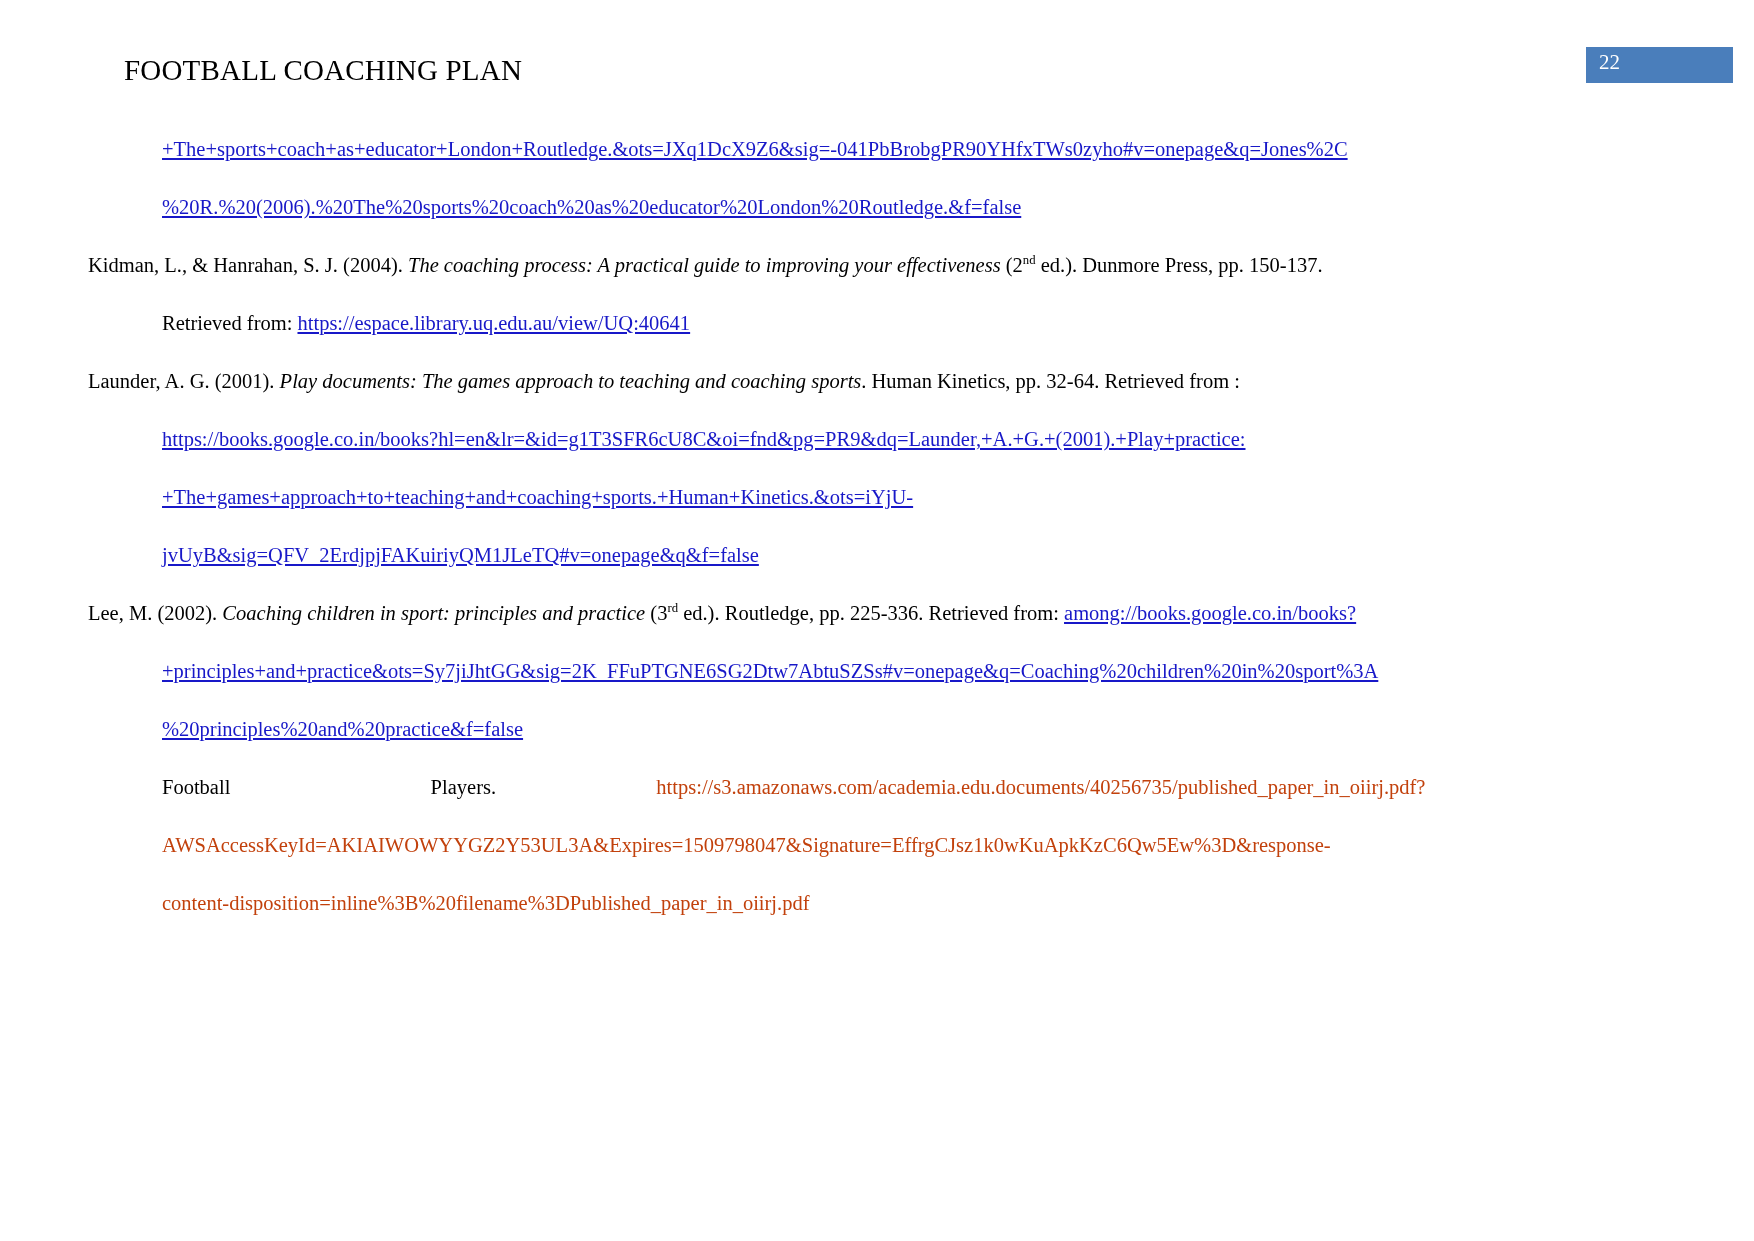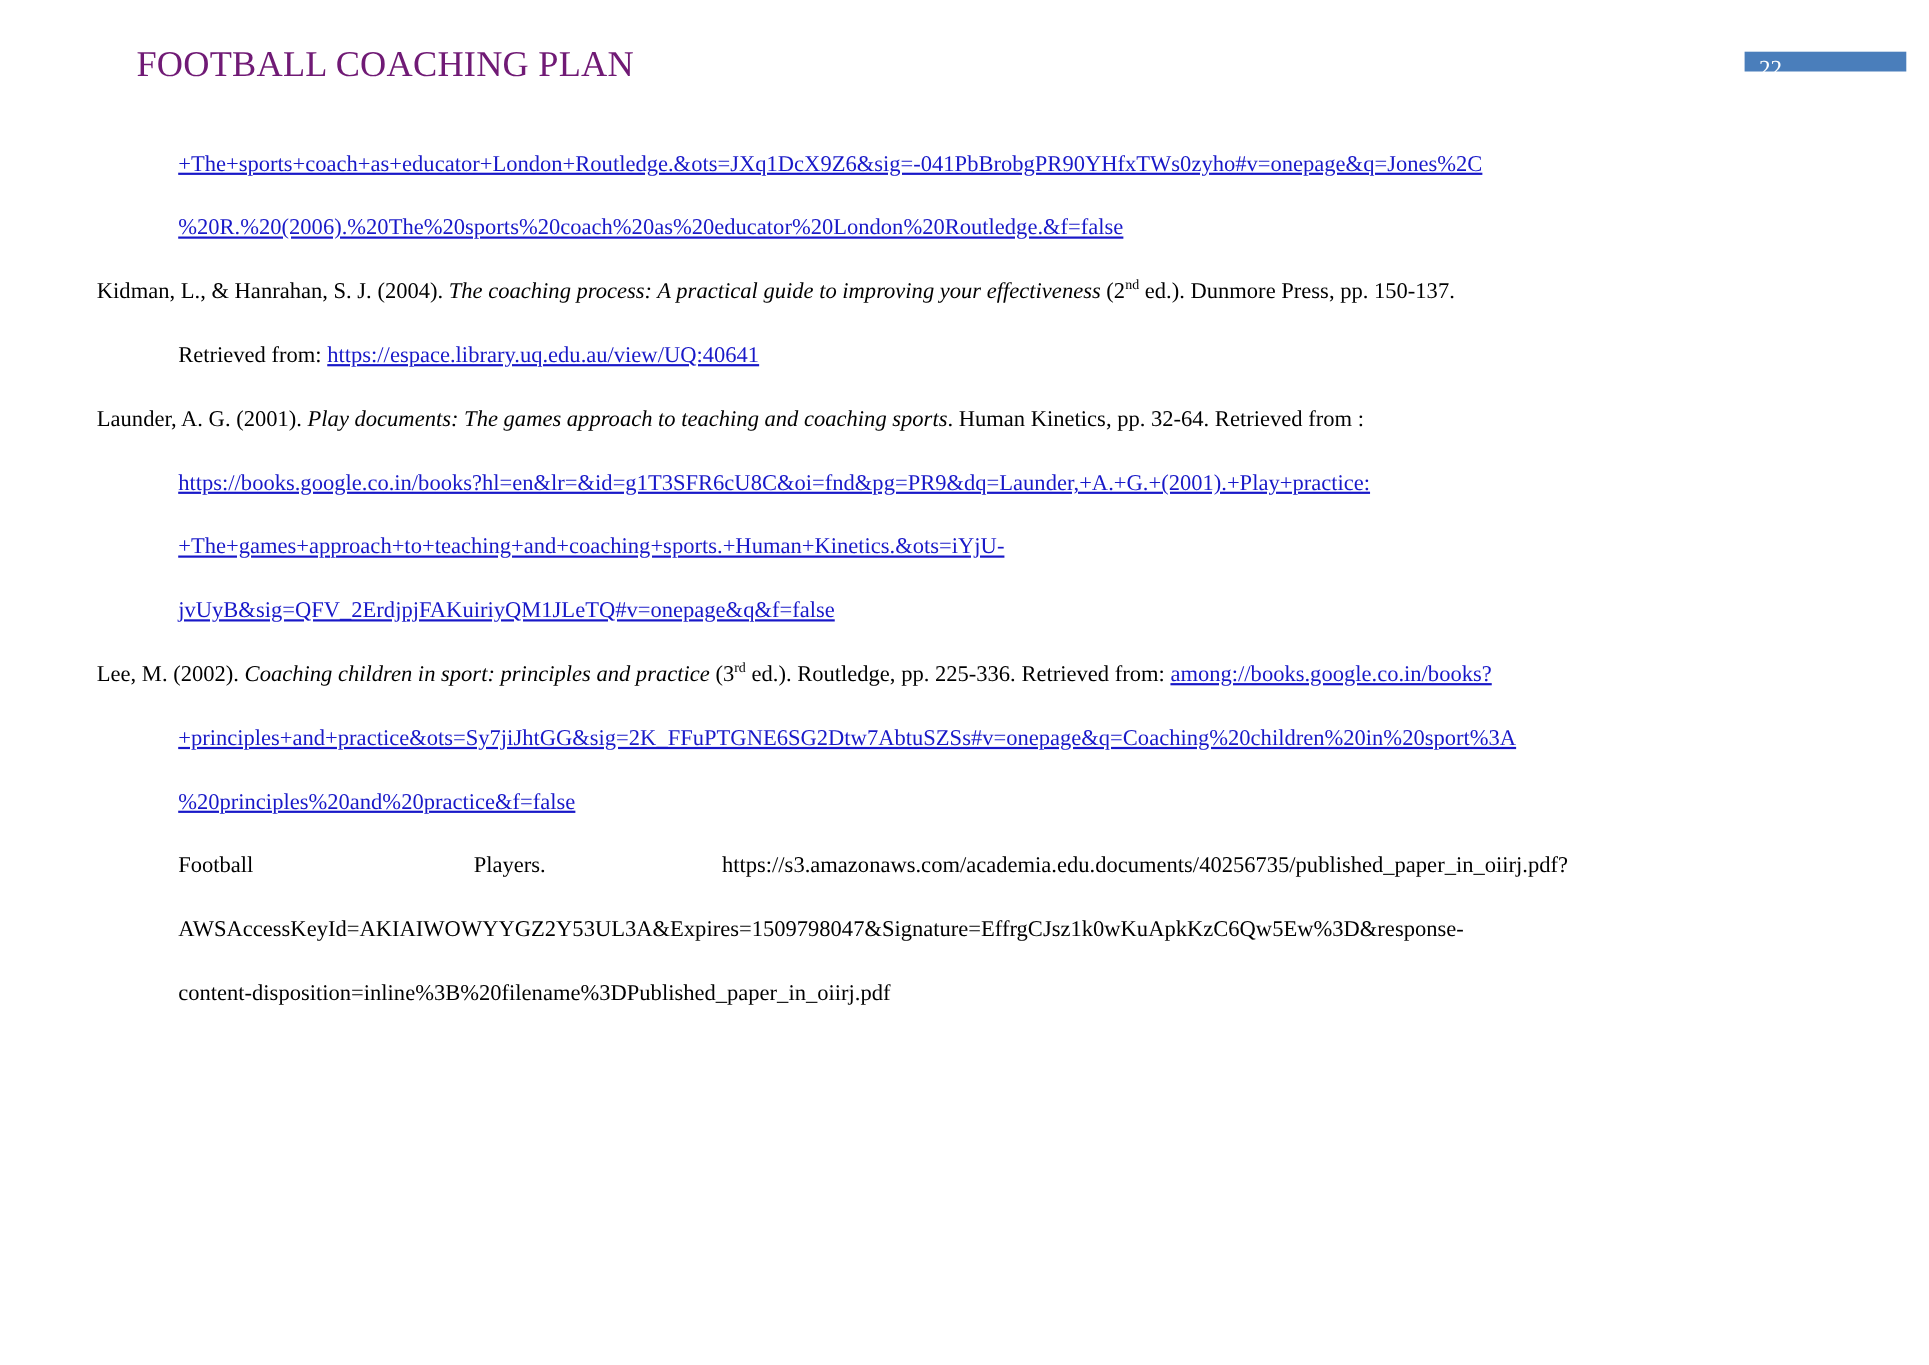--- a/index.html
+++ b/index.html
@@ -24,33 +24,33 @@
   .header {
     position: absolute;
     top: 44px;
     left: 0;
     width: 1754px;
     height: 40px;
   }
   .header-title {
     position: absolute;
     left: 124px;
-    top: 0;
-    font-size: 33px;
+    top: 11px;
+    font-size: 29px;
     line-height: 30px;
     letter-spacing: 0.2px;
     white-space: nowrap;
-    color: #701a75;
+    color: #000000;
   }
   .page-badge {
     position: absolute;
     left: 1586px;
     top: 3px;
     width: 147px;
-    height: 18px;
+    height: 36px;
     background: #4a7ebb;
   }
   .page-badge-number {
     position: absolute;
     left: 13px;
     top: 2px;
     font-size: 21px;
     line-height: 26px;
     color: #ffffff;
   }
@@ -87,21 +87,21 @@
     line-height: 0;
   }
   .lnk {
     color: #1818c8;
     text-decoration: underline;
     text-decoration-color: #1818c8;
     word-break: break-all;
     overflow-wrap: anywhere;
   }
   .plain-url {
-    color: #000000;
+    color: #c2410c;
     word-break: break-all;
     overflow-wrap: anywhere;
   }
   .nowrapnum { white-space: nowrap; }
 </style>
 </head>
 <body>
 
 <div class="page">
 

